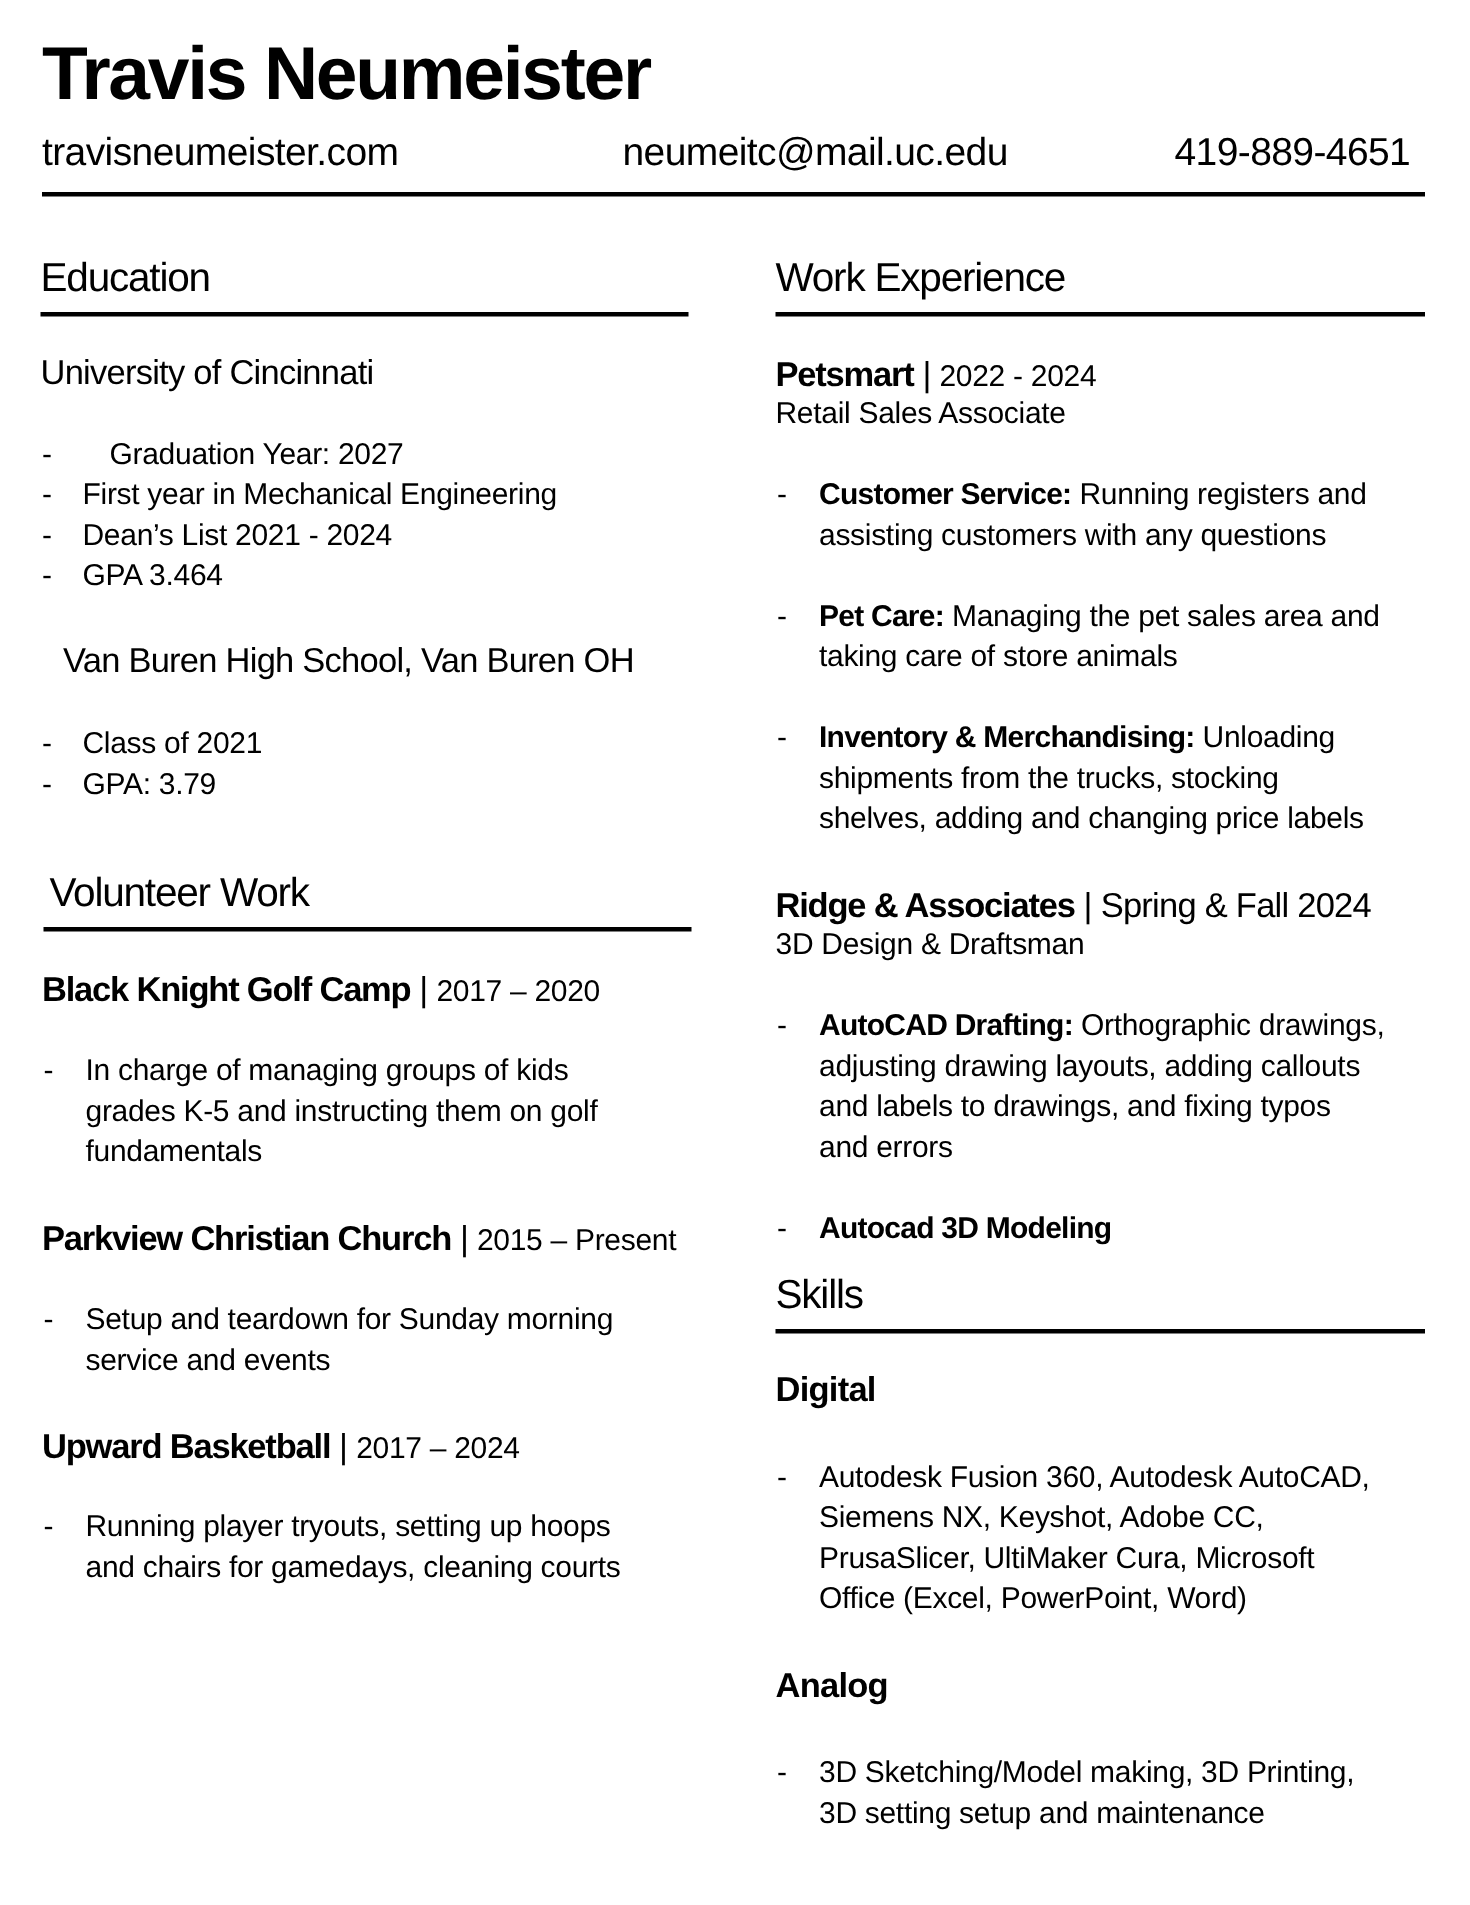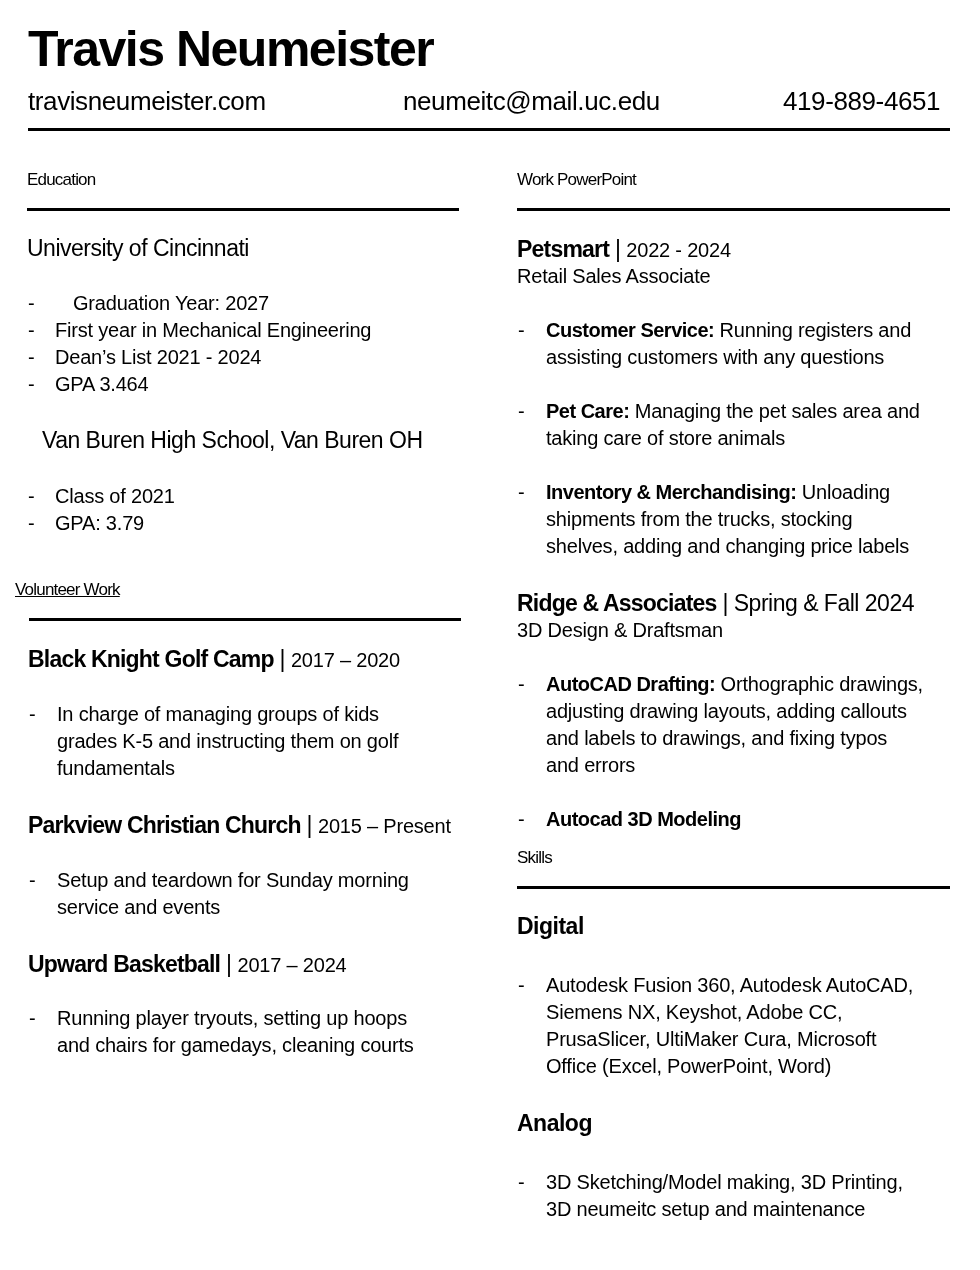--- a/index.html
+++ b/index.html
@@ -2,35 +2,35 @@
 <html><head>
 <meta charset="utf-8">
 <style>
   html, body { margin:0; padding:0; background:#ffffff; }
   body { width:980px; height:1270px; position:relative; overflow:hidden;
          font-family:"Liberation Sans", "DejaVu Sans", sans-serif; color:#000; }
   .abs { position:absolute; white-space:nowrap; }
   .name { left:28px; top:20px; font-size:50px; font-weight:bold; letter-spacing:-1.5px; }
   .contact { top:86px; font-size:26px; letter-spacing:-0.4px; }
   .rule { position:absolute; background:#000; }
-  .sec-title { font-size:17px; letter-spacing:-0.8px; }
+  .sec-title { font-size:27px; letter-spacing:-0.8px; }
   .sub { font-size:23px; letter-spacing:-0.5px; }
   .sub b { font-weight:bold; letter-spacing:-0.8px; font-weight:600; }
   .role { font-size:20px; letter-spacing:-0.2px; }
   .line { font-size:20px; letter-spacing:-0.2px; }
   .dash { font-size:20px; }
   .bold { font-weight:bold; letter-spacing:-0.5px; }
   .sep { font-weight:normal; }
 </style>
 </head>
 <body>
 
 <div class="abs name">Travis Neumeister</div>
 <div class="abs contact" style="left:28px;">travisneumeister.com</div>
-<div class="abs contact" style="left:403px;">neumeitc@mail.uc.edu</div>
+<div class="abs contact" style="left:415px;">neumeitc@mail.uc.edu</div>
 <div class="abs contact" style="left:783px;">419-889-4651</div>
 <div class="rule" style="left:28px; top:128px; width:922px; height:3px;"></div>
 
 <div class="abs sec-title" style="left:27px; top:170px;">Education</div>
 <div class="rule" style="left:27px; top:208px; width:432px; height:3px;"></div>
 
 <div class="abs sub" style="left:27px; top:235px;">University of Cincinnati</div>
 <div class="abs dash" style="left:28px; top:292px;">-</div>
 <div class="abs line" style="left:55px; top:292px;margin-left:18px;">Graduation Year: 2027</div>
 <div class="abs dash" style="left:28px; top:319px;">-</div>
@@ -39,21 +39,21 @@
 <div class="abs line" style="left:55px; top:346px;">Dean’s List 2021 - 2024</div>
 <div class="abs dash" style="left:28px; top:373px;">-</div>
 <div class="abs line" style="left:55px; top:373px;">GPA 3.464</div>
 
 <div class="abs sub" style="left:42px; top:427px;">Van Buren High School, Van Buren OH</div>
 <div class="abs dash" style="left:28px; top:485px;">-</div>
 <div class="abs line" style="left:55px; top:485px;">Class of 2021</div>
 <div class="abs dash" style="left:28px; top:512px;">-</div>
 <div class="abs line" style="left:55px; top:512px;">GPA: 3.79</div>
 
-<div class="abs sec-title" style="left:15px; top:580px;text-decoration:underline;">Volunteer Work</div>
+<div class="abs sec-title" style="left:33px; top:580px;">Volunteer Work</div>
 <div class="rule" style="left:29px; top:618px; width:432px; height:3px;"></div>
 
 <div class="abs sub" style="left:28px; top:646px;">
   <b>Black Knight Golf Camp</b>
   <span class="sep">|</span>
   <span class="role">2017 – 2020</span>
 </div>
 <div class="abs dash" style="left:29px; top:703px;">-</div>
 <div class="abs line" style="left:57px; top:703px;">In charge of managing groups of kids</div>
 <div class="abs line" style="left:57px; top:730px;">grades K-5 and instructing them on golf</div>
@@ -70,21 +70,21 @@
 
 <div class="abs sub" style="left:28px; top:951px;">
   <b>Upward Basketball</b>
   <span class="sep">|</span>
   <span class="role">2017 – 2024</span>
 </div>
 <div class="abs dash" style="left:29px; top:1007px;">-</div>
 <div class="abs line" style="left:57px; top:1007px;">Running player tryouts, setting up hoops</div>
 <div class="abs line" style="left:57px; top:1034px;">and chairs for gamedays, cleaning courts</div>
 
-<div class="abs sec-title" style="left:517px; top:170px;">Work PowerPoint</div>
+<div class="abs sec-title" style="left:517px; top:170px;">Work Experience</div>
 <div class="rule" style="left:517px; top:208px; width:433px; height:3px;"></div>
 
 <div class="abs sub" style="left:517px; top:236px;">
   <b>Petsmart</b>
   <span class="sep">|</span>
   <span class="role">2022 - 2024</span>
 </div>
 <div class="abs role" style="left:517px; top:265px;">Retail Sales Associate</div>
 
 <div class="abs dash" style="left:518px; top:319px;">-</div>
@@ -122,13 +122,13 @@
 <div class="abs sub bold" style="left:517px; top:913px;">Digital</div>
 <div class="abs dash" style="left:518px; top:974px;">-</div>
 <div class="abs line" style="left:546px; top:974px;">Autodesk Fusion 360, Autodesk AutoCAD,</div>
 <div class="abs line" style="left:546px; top:1001px;">Siemens NX, Keyshot, Adobe CC,</div>
 <div class="abs line" style="left:546px; top:1028px;">PrusaSlicer, UltiMaker Cura, Microsoft</div>
 <div class="abs line" style="left:546px; top:1055px;">Office (Excel, PowerPoint, Word)</div>
 
 <div class="abs sub bold" style="left:517px; top:1110px;">Analog</div>
 <div class="abs dash" style="left:518px; top:1171px;">-</div>
 <div class="abs line" style="left:546px; top:1171px;">3D Sketching/Model making, 3D Printing,</div>
-<div class="abs line" style="left:546px; top:1198px;">3D neumeitc setup and maintenance</div>
+<div class="abs line" style="left:546px; top:1198px;">3D setting setup and maintenance</div>
 
 </body></html>

